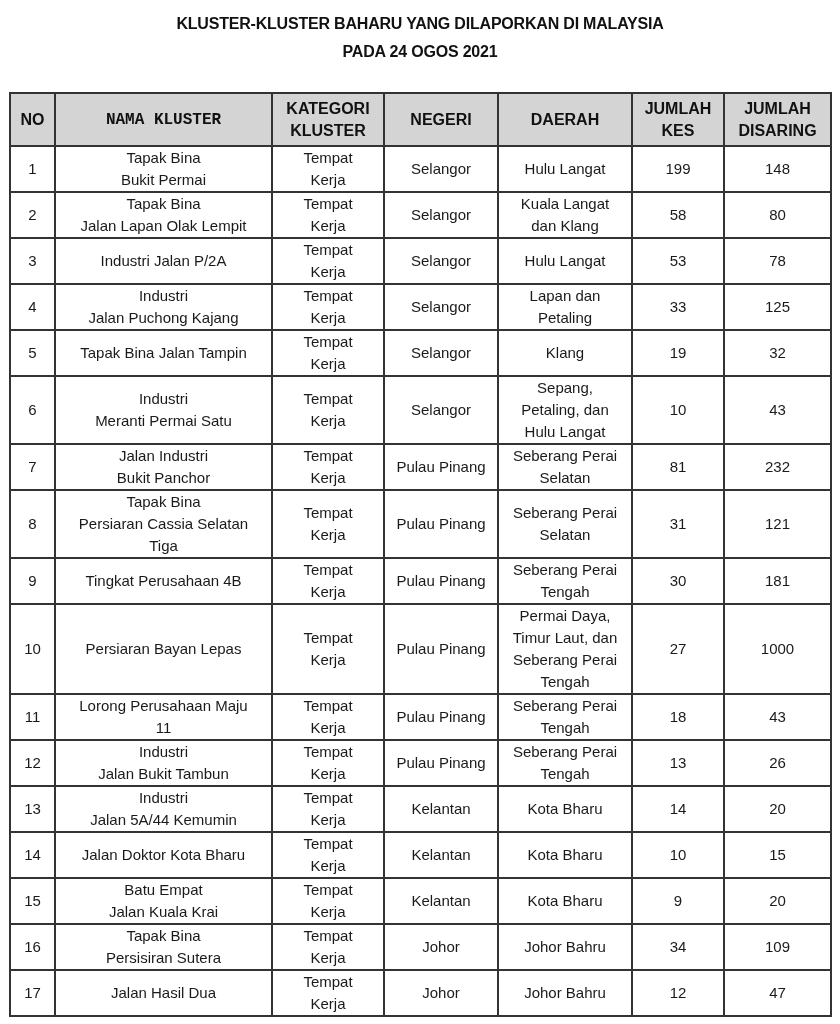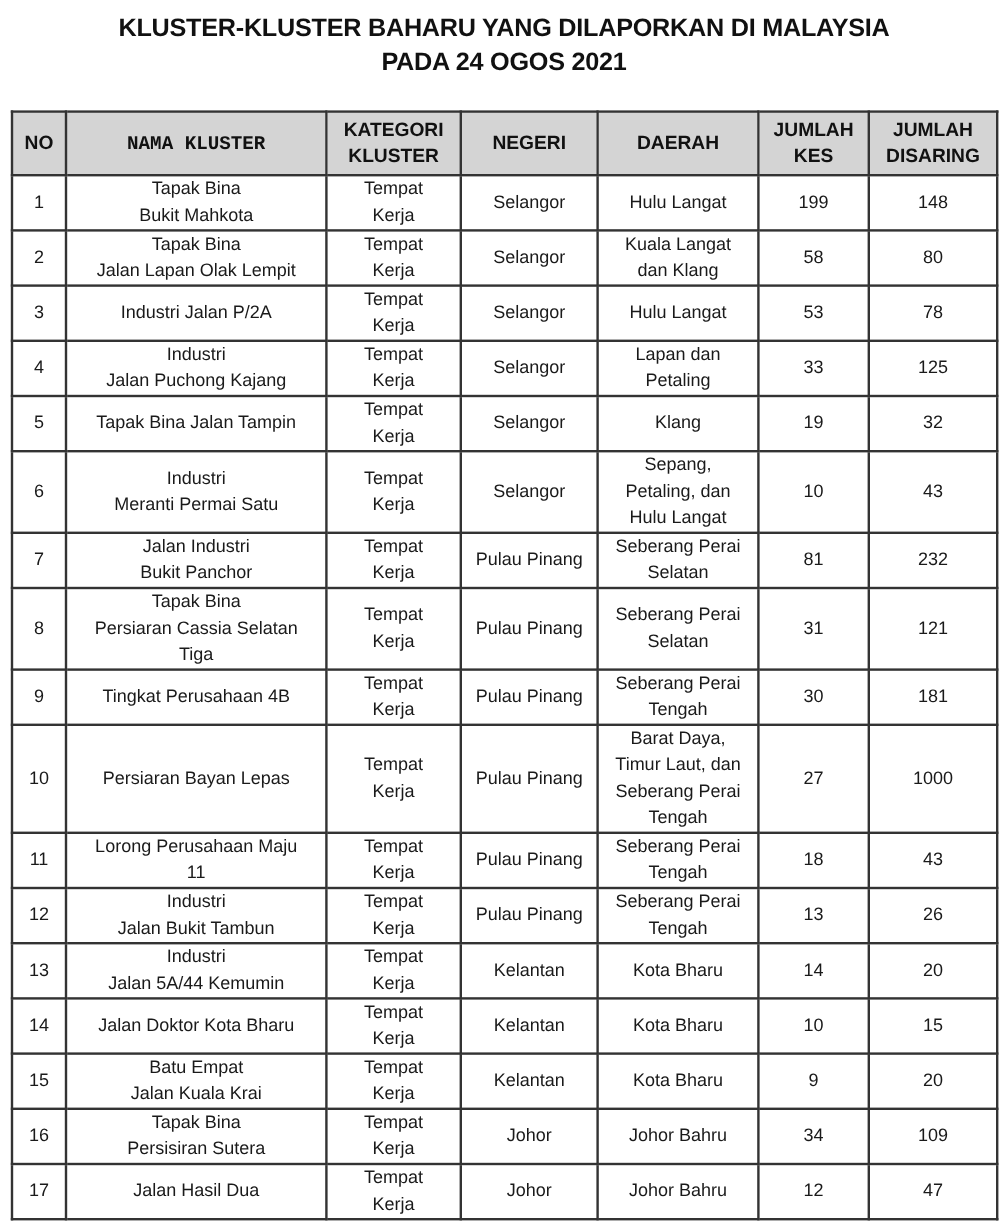--- a/index.html
+++ b/index.html
@@ -2,21 +2,21 @@
 <html><head>
 <meta charset="utf-8">
 <style>
   html, body { margin: 0; padding: 0; background: #ffffff; }
   body {
     width: 840px; height: 1024px; position: relative; overflow: hidden;
     font-family: "Liberation Sans", "DejaVu Sans", sans-serif; color: #111;
   }
   .title {
     position: absolute; left: 0; top: 10px; width: 840px;
-    text-align: center; font-weight: bold; font-size: 21px; line-height: 28px;
+    text-align: center; font-weight: bold; font-size: 16px; line-height: 28px;
     letter-spacing: -0.2px; color: #111;
   }
   table.kluster {
     position: absolute; left: 9px; top: 92px;
     border-collapse: collapse; table-layout: fixed;
     width: 821px;
   }
   table.kluster th, table.kluster td {
     border: 2px solid #333;
     text-align: center; vertical-align: middle;
@@ -75,21 +75,21 @@
         <span class="line">JUMLAH</span>
         <span class="line">DISARING</span>
       </th>
     </tr>
   </thead>
   <tbody id="tbody">
       <tr style="height: 45px;">
         <td class="no">1</td>
         <td>
           <span class="line">Tapak Bina</span>
-          <span class="line">Bukit Mahkota</span>
+          <span class="line">Bukit Permai</span>
         </td>
         <td>
           <span class="line">Tempat</span>
           <span class="line">Kerja</span>
         </td>
         <td>Selangor</td>
         <td>
           <span class="line">Hulu Langat</span>
         </td>
         <td>199</td>
@@ -240,21 +240,21 @@
         <td class="no">10</td>
         <td>
           <span class="line">Persiaran Bayan Lepas</span>
         </td>
         <td>
           <span class="line">Tempat</span>
           <span class="line">Kerja</span>
         </td>
         <td>Pulau Pinang</td>
         <td>
-          <span class="line">Barat Daya,</span>
+          <span class="line">Permai Daya,</span>
           <span class="line">Timur Laut, dan</span>
           <span class="line">Seberang Perai</span>
           <span class="line">Tengah</span>
         </td>
         <td>27</td>
         <td>1000</td>
       </tr>
       <tr style="height: 45px;">
         <td class="no">11</td>
         <td>

